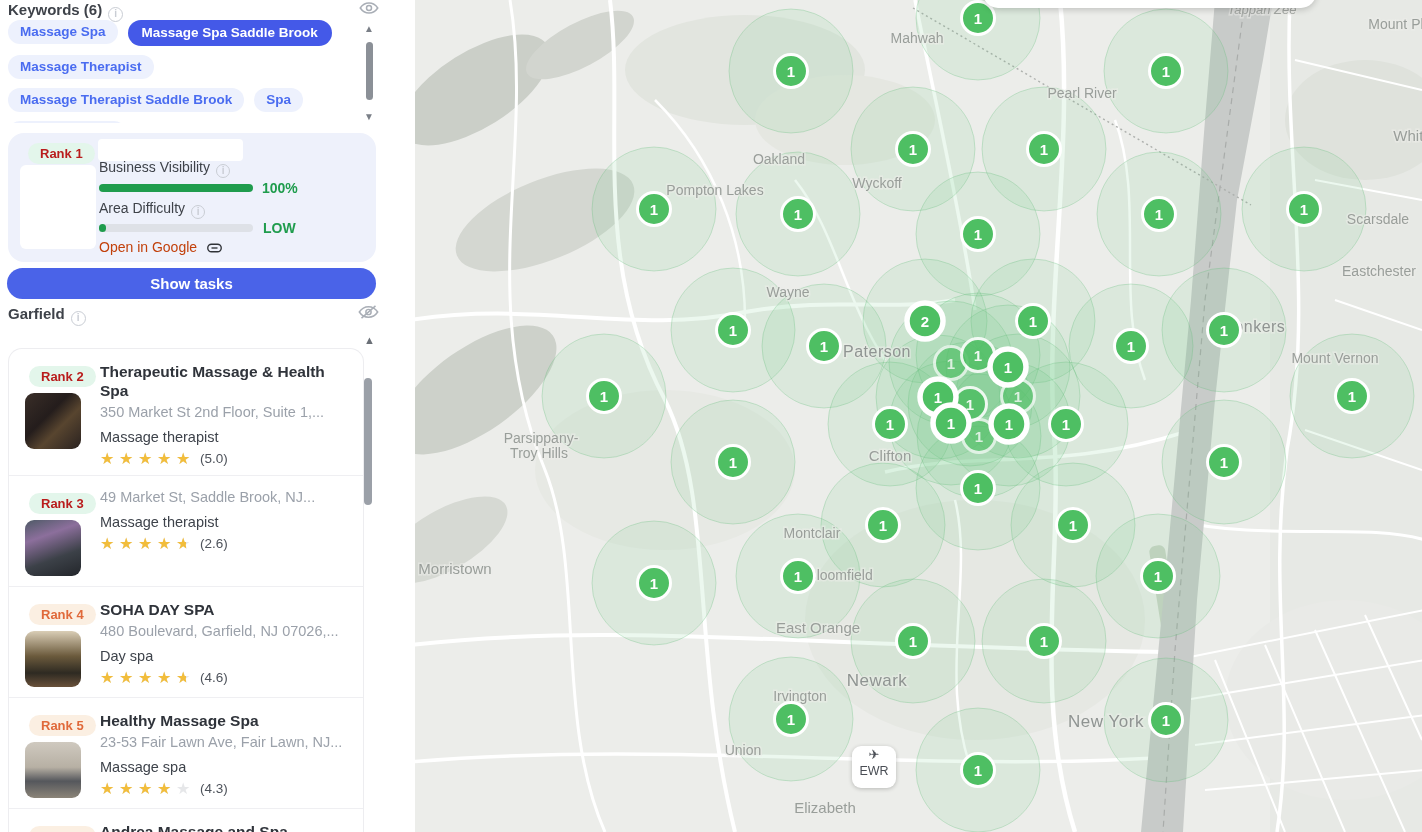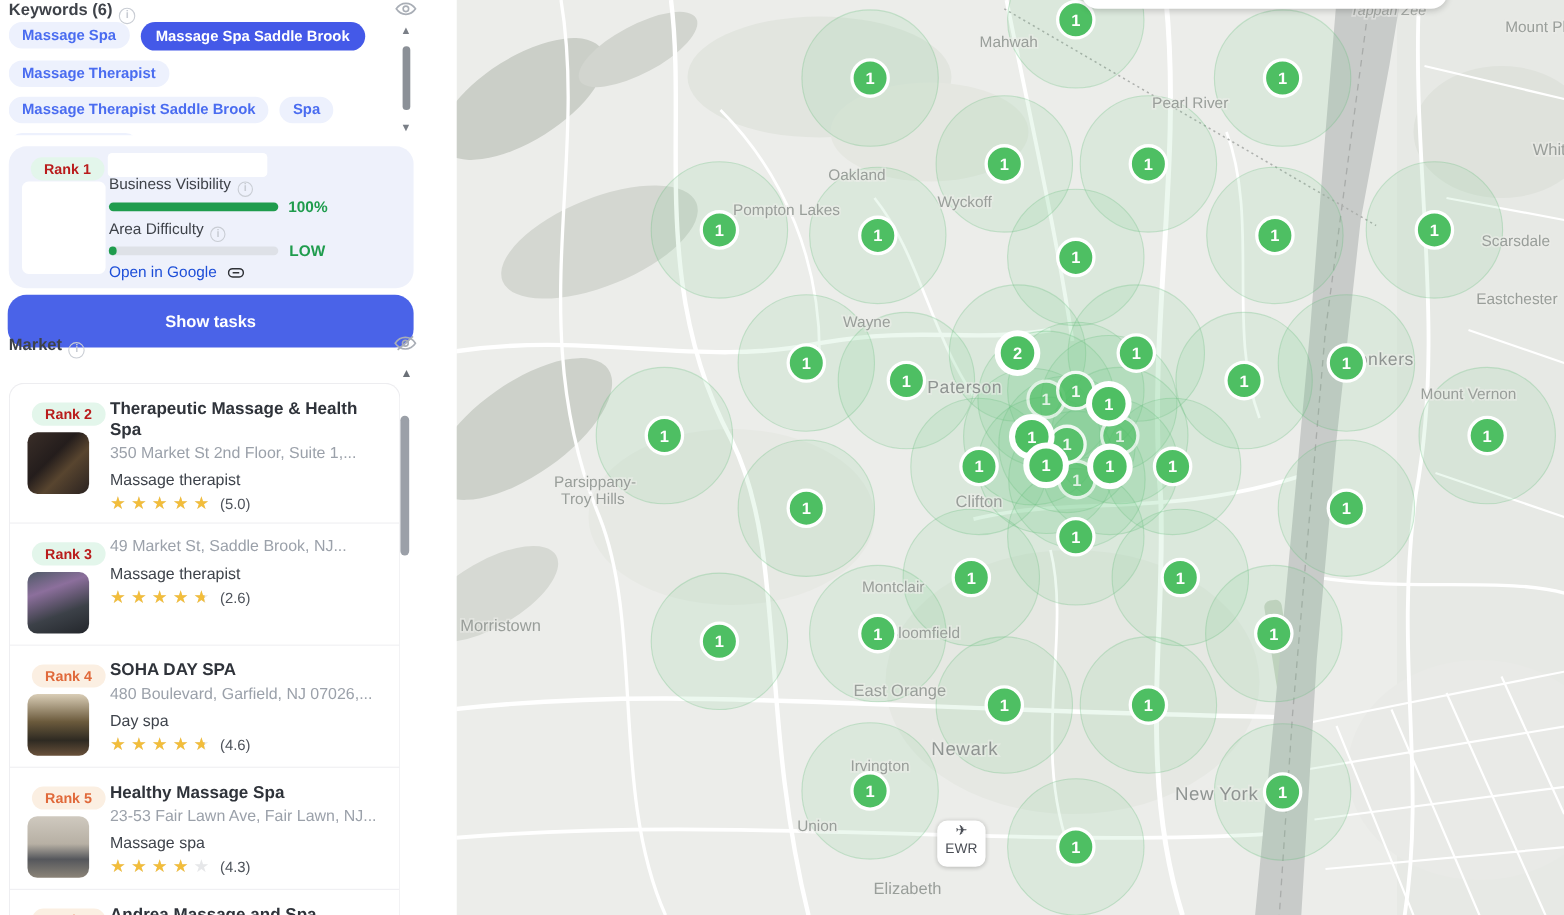--- a/index.html
+++ b/index.html
@@ -28,23 +28,23 @@
   .badge-orange { color:#E0693A; background:#FBEFE2; }
   .rc-badge { left:20px; top:10px; }
   .redact-name { position:absolute; left:90px; top:6px; width:145px; height:22px; background:#fff; border-radius:4px; }
   .redact-thumb { position:absolute; left:12px; top:32px; width:76px; height:84px; background:#fff; border-radius:6px; }
   .rc-label { position:absolute; left:91px; font-size:14px; color:#3E4249; }
   .bar { position:absolute; left:91px; width:154px; height:8px; border-radius:4px; }
   .bar-green { background:#1F9C4D; }
   .bar-track { background:#DEE1E7; }
   .bar-sliver { position:absolute; left:0; top:0; width:7px; height:8px; border-radius:4px; background:#1F9C4D; }
   .rc-val { position:absolute; font-size:14px; font-weight:700; color:#1F9C4D; }
-  .rc-link { position:absolute; left:91px; top:106px; font-size:14px; color:#1d4ed8; cursor:pointer; }
-
-  .show-tasks { position:absolute; left:7px; top:268px; width:369px; height:48px; border:none; border-radius:17px;
+  .rc-link { position:absolute; left:91px; top:106px; font-size:14px; color:#c2410c; cursor:pointer; }
+
+  .show-tasks { position:absolute; left:7px; top:268px; width:369px; height:31px; border:none; border-radius:17px;
     background:#4A63E8; color:#fff; font-size:15px; font-weight:700; font-family:inherit; cursor:pointer; }
   .filters-lbl { position:absolute; left:8px; top:305px; font-size:15px; font-weight:700; color:#3E4249; }
   .eye-off { position:absolute; left:358px; top:303px; }
 
   .list-wrap { position:absolute; left:8px; top:348px; width:356px; height:502px; background:#fff;
     border:1px solid #EDEDF0; border-bottom:none; border-radius:14px 14px 0 0; overflow:hidden; }
   .row { position:relative; min-height:111px; padding:9px 0 8px 0; }
   .row + .row { border-top:1px solid #EFEFF2; }
   .row-badge { position:absolute; left:20px; top:17px; }
   .row-thumb { position:absolute; left:16px; top:44px; width:56px; height:56px; border-radius:9px; }
@@ -414,21 +414,21 @@
     <div class="rc-link"><span>Open in Google</span>
       <svg width="15" height="10" viewBox="0 0 20 12" style="vertical-align:-1px; margin-left:6px;">
           <path d="M6,1 L14,1 A5,5 0 0 1 14,11 L6,11 A5,5 0 0 1 6,1 Z" fill="none" stroke="#2F3237" stroke-width="1.8"></path>
           <line x1="6" y1="6" x2="14" y2="6" stroke="#2F3237" stroke-width="1.8"></line>
         </svg>
     </div>
   </div>
 
   <button class="show-tasks">Show tasks</button>
 
-  <div class="filters-lbl"><span>Market</span><span class="info-i">i</span></div>
+  <div class="filters-lbl"><span>Garfield</span><span class="info-i">i</span></div>
   <div class="eye-off">
     <svg width="21" height="18" viewBox="0 0 24 18">
         <path d="M12,3 C6,3 2.5,7.5 1.5,9 C2.5,10.5 6,15 12,15 C18,15 21.5,10.5 22.5,9 C21.5,7.5 18,3 12,3 Z" fill="none" stroke="#A9AEB6" stroke-width="1.7"></path>
         <circle cx="12" cy="9" r="3" fill="none" stroke="#A9AEB6" stroke-width="1.7"></circle>
         <line x1="4" y1="16" x2="20" y2="2" stroke="#A9AEB6" stroke-width="1.7"></line>
       </svg>
   </div>
 
   <div class="list-wrap" id="results-list">
       <div class="row">

